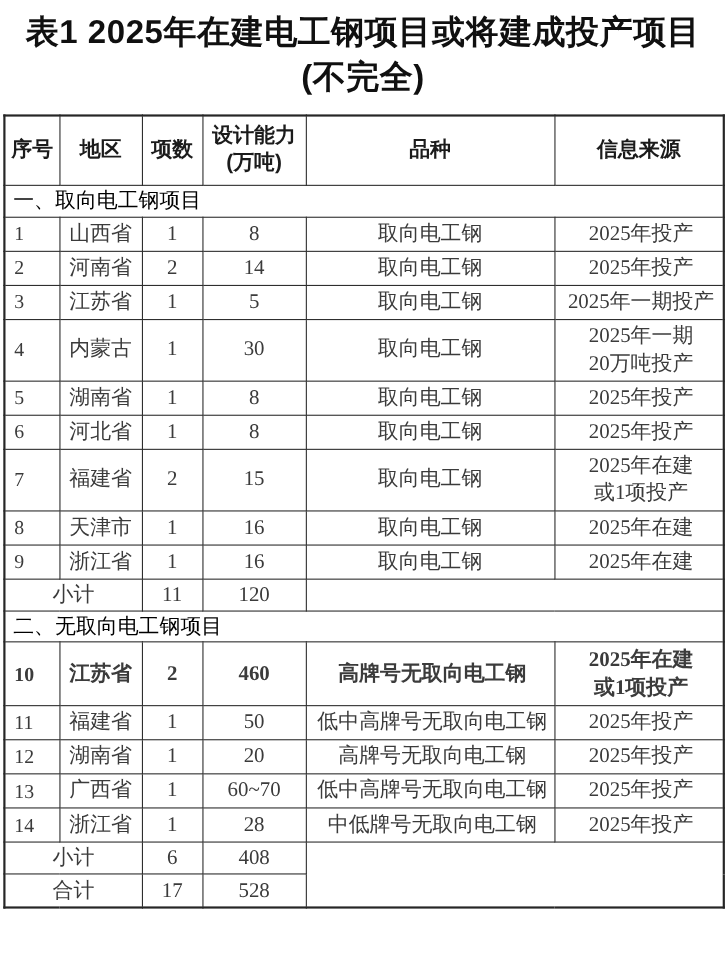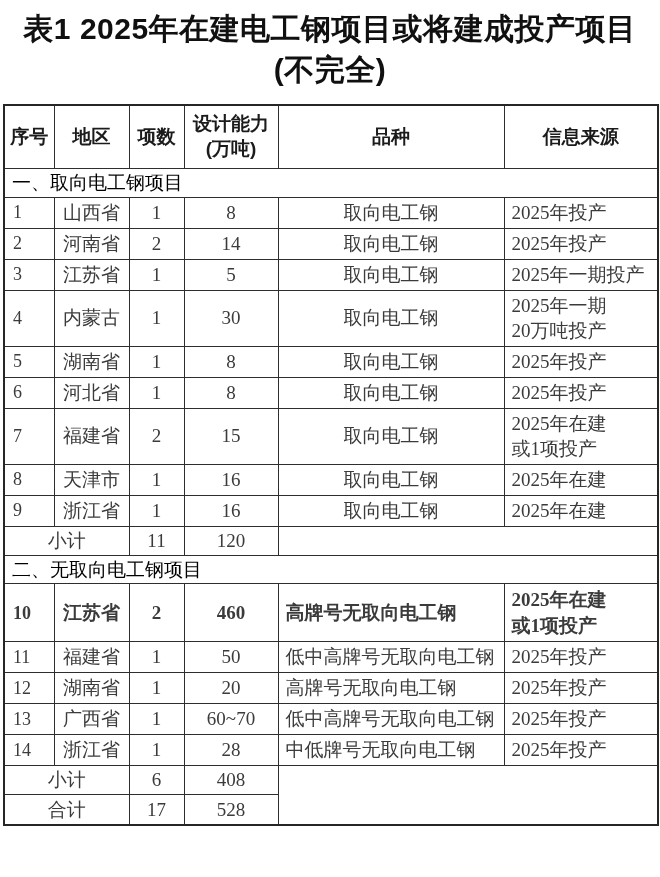--- a/index.html
+++ b/index.html
@@ -23,21 +23,21 @@
     font-family:"Liberation Sans","DejaVu Sans",sans-serif;
     font-weight:700;font-size:19px;color:#1b1b1b;
     text-align:center;vertical-align:middle;
     white-space:pre-line;height:60px;line-height:1.3;
   }
   td{
     font-size:19px;text-align:center;vertical-align:middle;
     white-space:pre-line;padding:1px 3px;line-height:1.35;
   }
   td.no{text-align:left;padding-left:8px;font-size:18px;}
-  td.l{text-align:left;padding-left:7px;}
+  td.l{text-align:center;padding-left:7px;}
   td.section{text-align:left;padding-left:7px;color:#000000;}
   .notes{
     margin:15px 4px 0 0;text-align:right;
     font-weight:700;font-size:23px;color:#1e1e1e;line-height:32px;
   }
 </style>
 </head>
 <body>
 
 <div>

